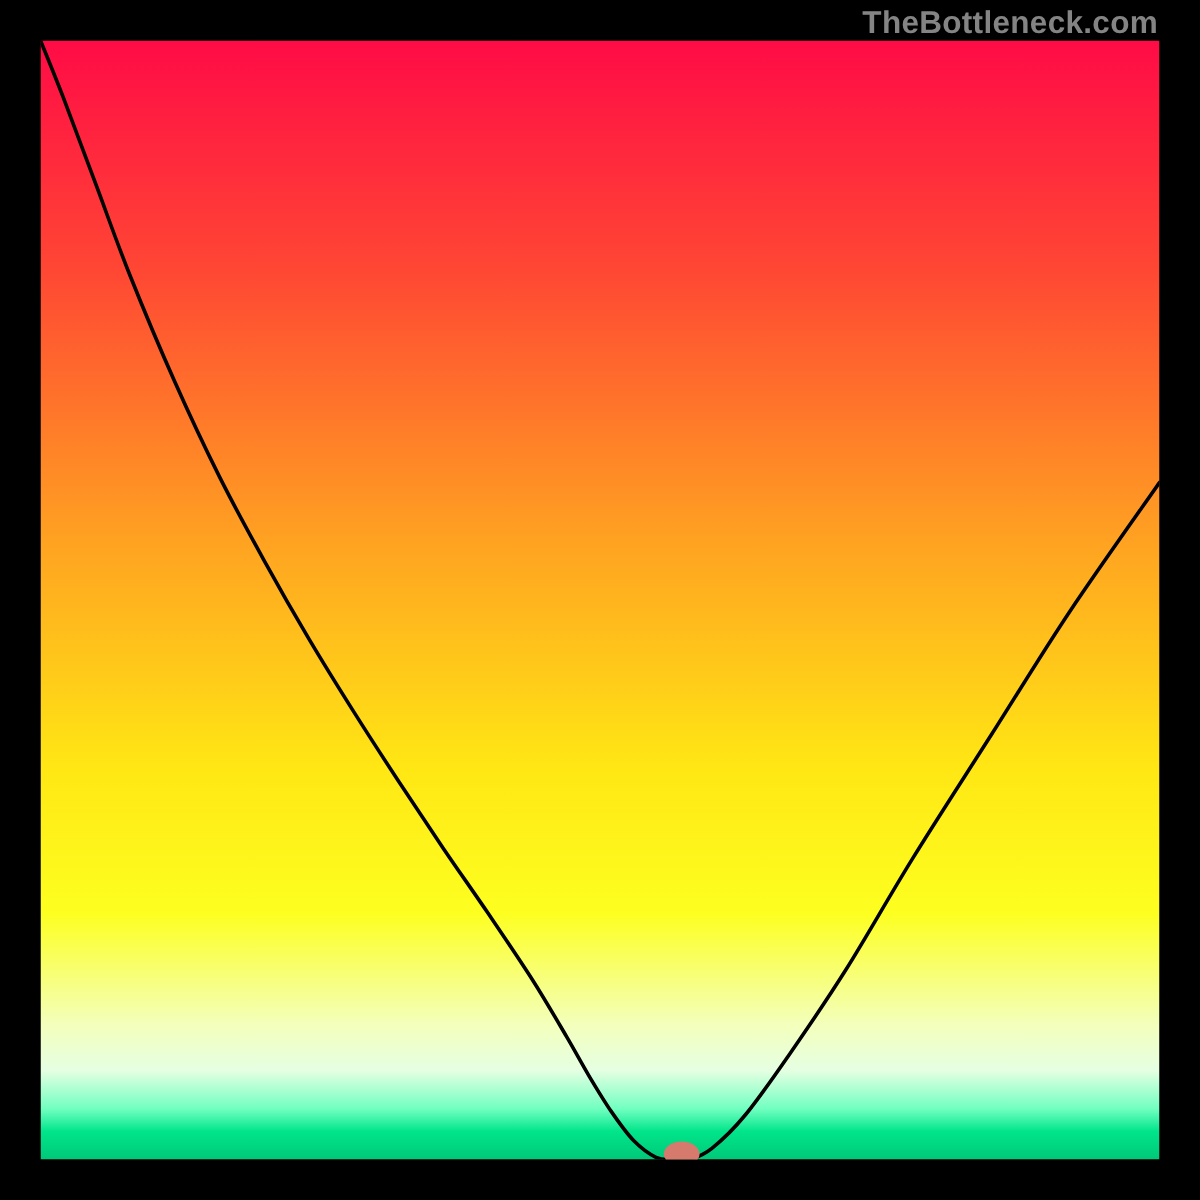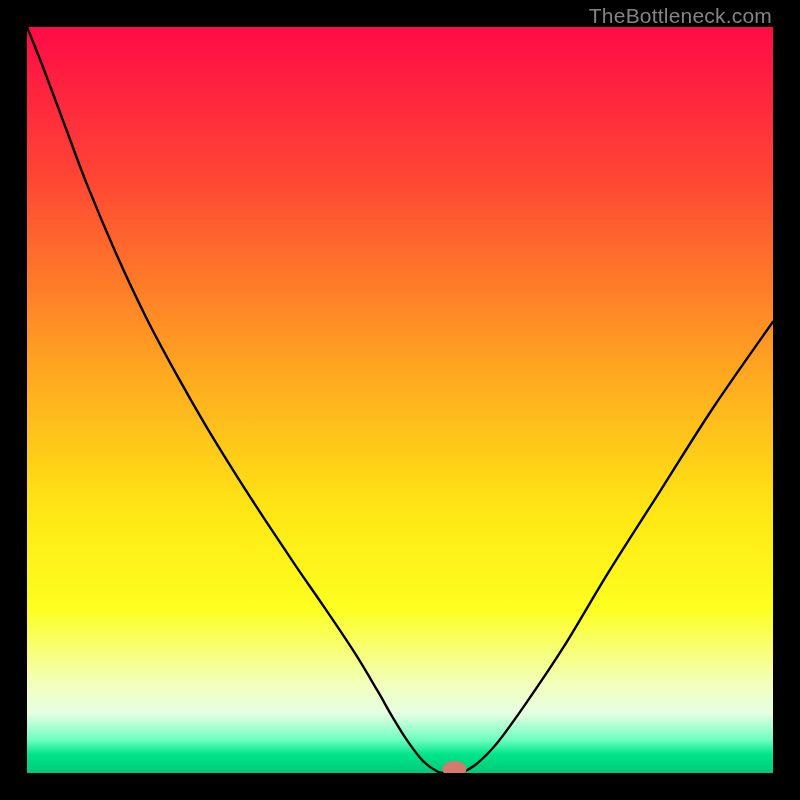--- a/index.html
+++ b/index.html
@@ -16,21 +16,21 @@
     top: 27px;
     width: 746px;
     height: 746px;
   }
   .credit {
     position: absolute;
     top: 4px;
     right: 28px;
     font-family: Arial, Helvetica, sans-serif;
     font-size: 21px;
-    font-weight: 400;
+    font-weight: 700;
     color: #848484;
     letter-spacing: 0.2px;
   }
 </style>
 </head>
 <body>
 
 <div class="frame">
   <div class="credit">TheBottleneck.com</div>
   <svg class="plot" viewBox="0 0 746 746" preserveAspectRatio="none">

